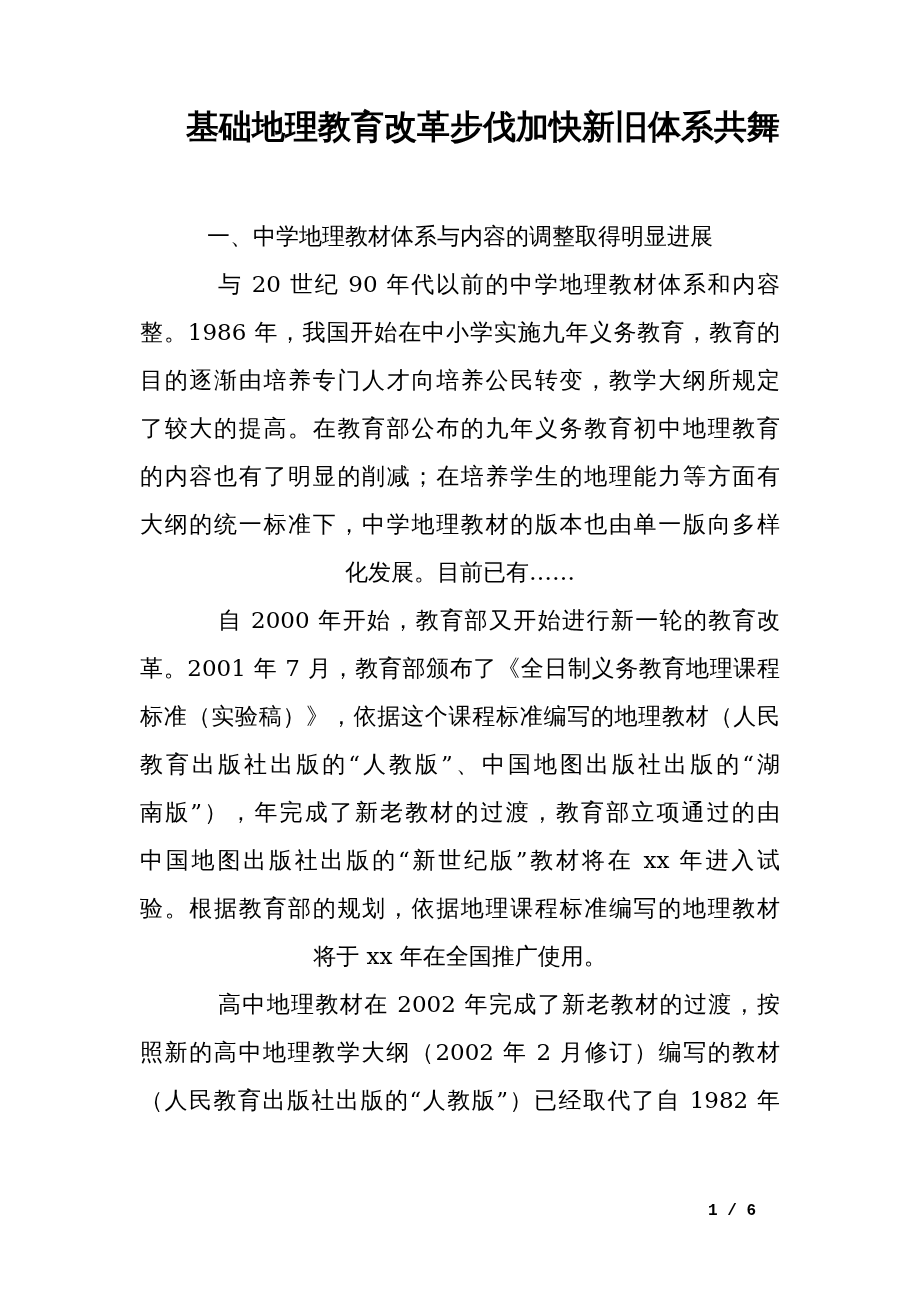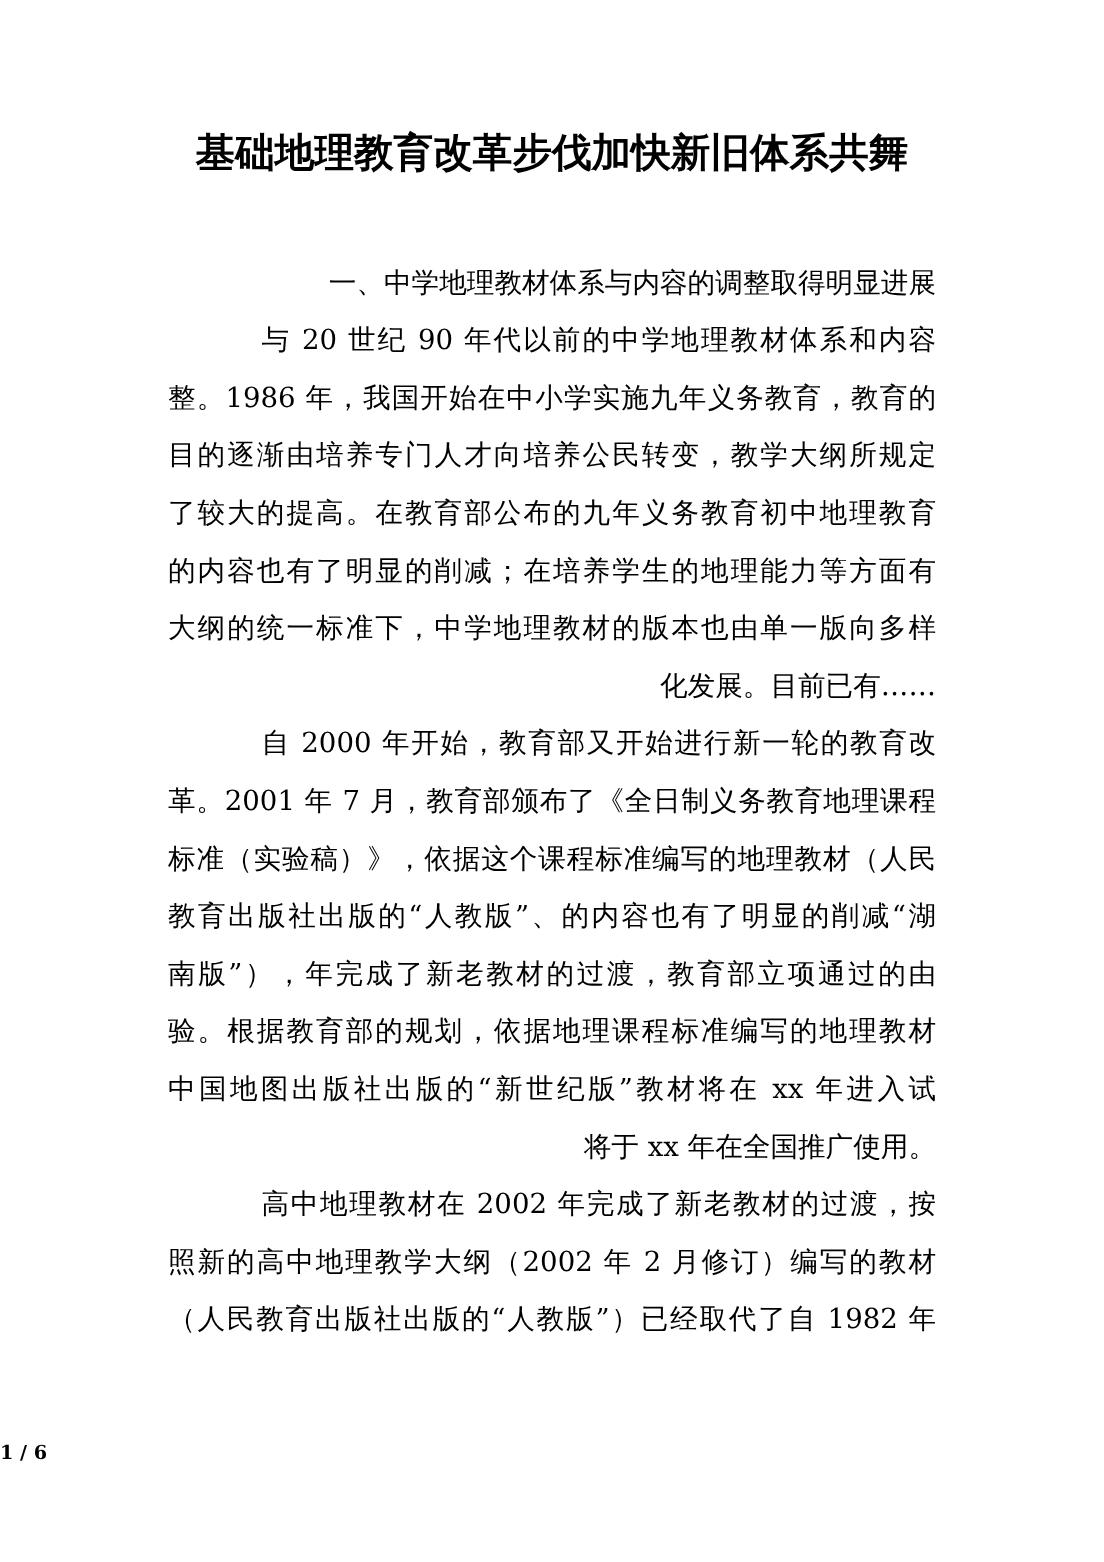--- a/index.html
+++ b/index.html
@@ -20,56 +20,57 @@
     left: 0; top: 0;
     width: 920px;
     height: 1302px;
     background: #ffffff;
   }
   .doc-title {
     position: absolute;
     left: 140px;
     top: 105px;
     width: 640px;
-    text-align: center;
+    text-align: right;
     font-size: 33px;
     font-weight: bold;
     line-height: 44px;
     white-space: nowrap;
   }
   .body-text {
     position: absolute;
     left: 140px;
     top: 212px;
     width: 640px;
   }
   .line {
     height: 48px;
     line-height: 48px;
     font-size: 23px;
     overflow: hidden;
-    text-align: right;
+    text-align: center;
   }
   .justify {
     text-align: justify;
     text-align-last: justify;
     text-justify: inter-character;
   }
   .indent {
     padding-left: 78px;
   }
   .footer {
     position: absolute;
     left: 0;
     top: 1200px;
     width: 756px;
-    text-align: left;
+    text-align: right;
     font-size: 16px;
     font-weight: bold;
     line-height: 22px;
+    font-family: Liberation Mono, monospace;
   }
 </style>
 </head>
 <body>
 
 <div class="page">
 
   <div class="doc-title">基础地理教育改革步伐加快新旧体系共舞</div>
 
   <div class="body-text">
@@ -79,24 +80,24 @@
     <div class="line justify indent">与 20 世纪 90 年代以前的中学地理教材体系和内容</div>
     <div class="line justify">整。1986 年，我国开始在中小学实施九年义务教育，教育的</div>
     <div class="line justify">目的逐渐由培养专门人才向培养公民转变，教学大纲所规定</div>
     <div class="line justify">了较大的提高。在教育部公布的九年义务教育初中地理教育</div>
     <div class="line justify">的内容也有了明显的削减；在培养学生的地理能力等方面有</div>
     <div class="line justify">大纲的统一标准下，中学地理教材的版本也由单一版向多样</div>
     <div class="line">化发展。目前已有……</div>
     <div class="line justify indent">自 2000 年开始，教育部又开始进行新一轮的教育改</div>
     <div class="line justify">革。2001 年 7 月，教育部颁布了《全日制义务教育地理课程</div>
     <div class="line justify">标准（实验稿）》，依据这个课程标准编写的地理教材（人民</div>
-    <div class="line justify">教育出版社出版的“人教版”、的内容也有了明显的削减“湖</div>
+    <div class="line justify">教育出版社出版的“人教版”、中国地图出版社出版的“湖</div>
     <div class="line justify">南版”），年完成了新老教材的过渡，教育部立项通过的由</div>
+    <div class="line justify">中国地图出版社出版的“新世纪版”教材将在 xx 年进入试</div>
     <div class="line justify">验。根据教育部的规划，依据地理课程标准编写的地理教材</div>
-    <div class="line justify">中国地图出版社出版的“新世纪版”教材将在 xx 年进入试</div>
     <div class="line">将于 xx 年在全国推广使用。</div>
     <div class="line justify indent">高中地理教材在 2002 年完成了新老教材的过渡，按</div>
     <div class="line justify">照新的高中地理教学大纲（2002 年 2 月修订）编写的教材</div>
     <div class="line justify">（人民教育出版社出版的“人教版”）已经取代了自 1982 年</div>
 
   </div>
 
   <div class="footer">1 / 6</div>
 
 </div>

